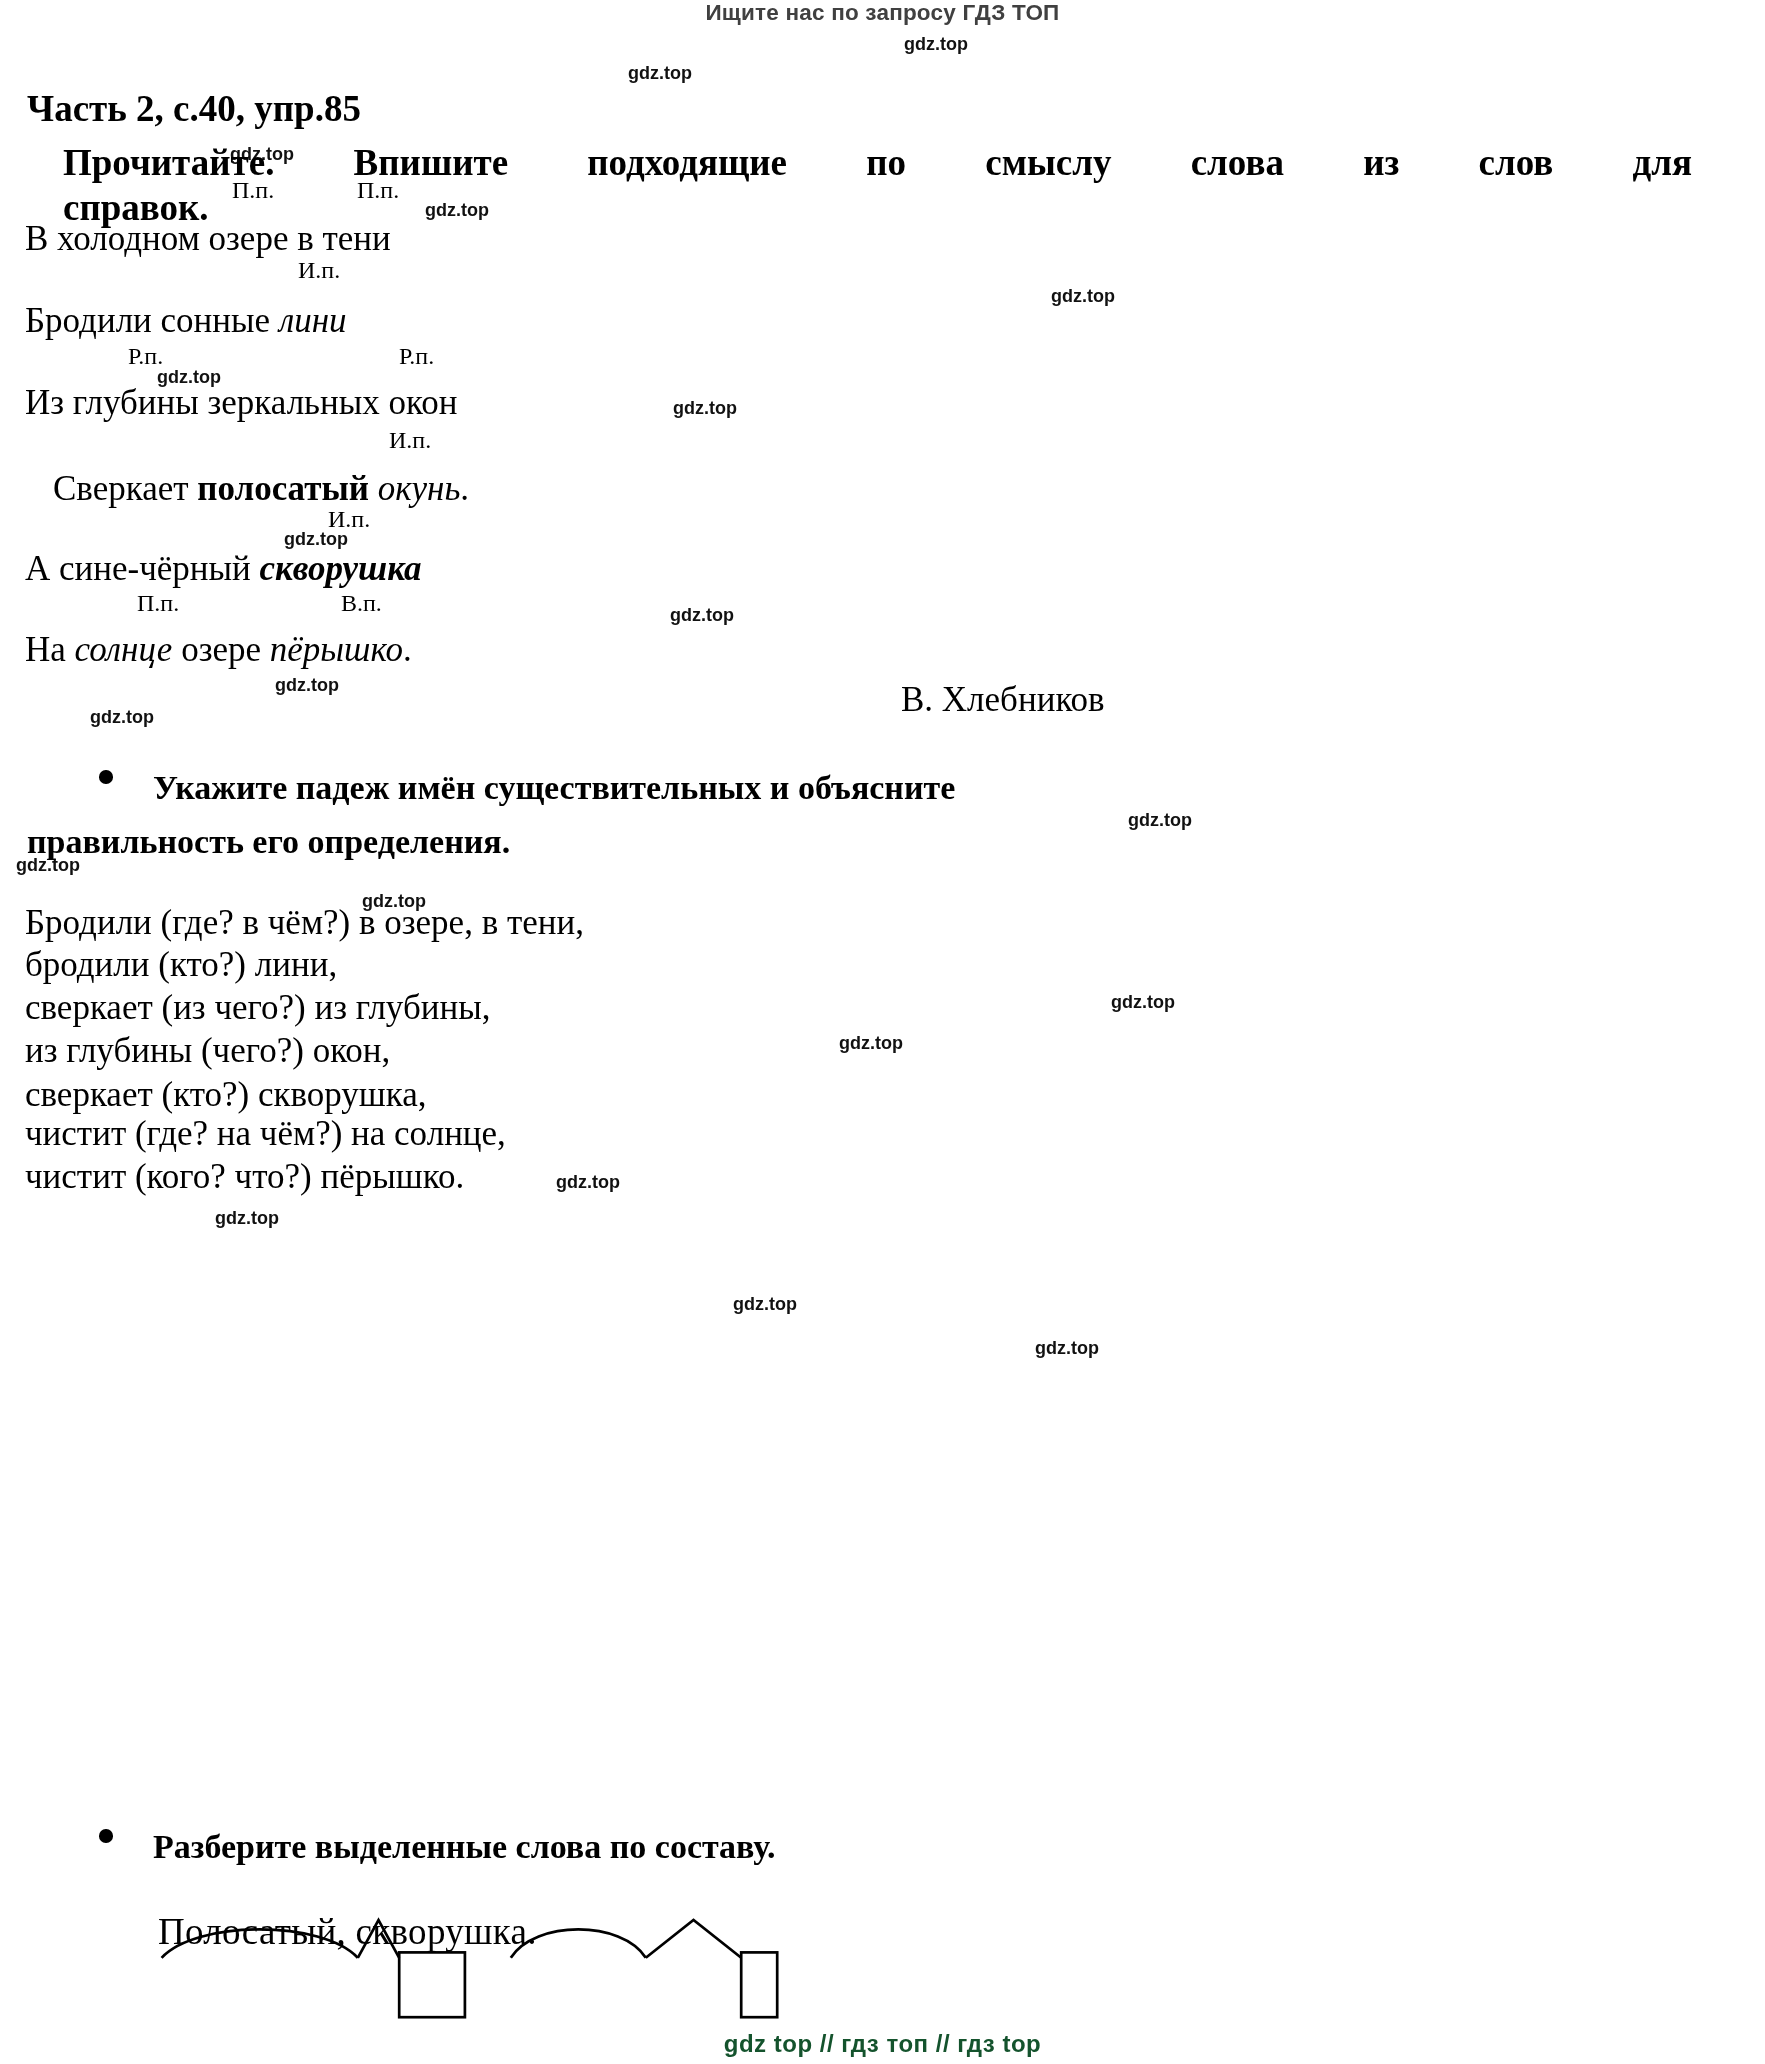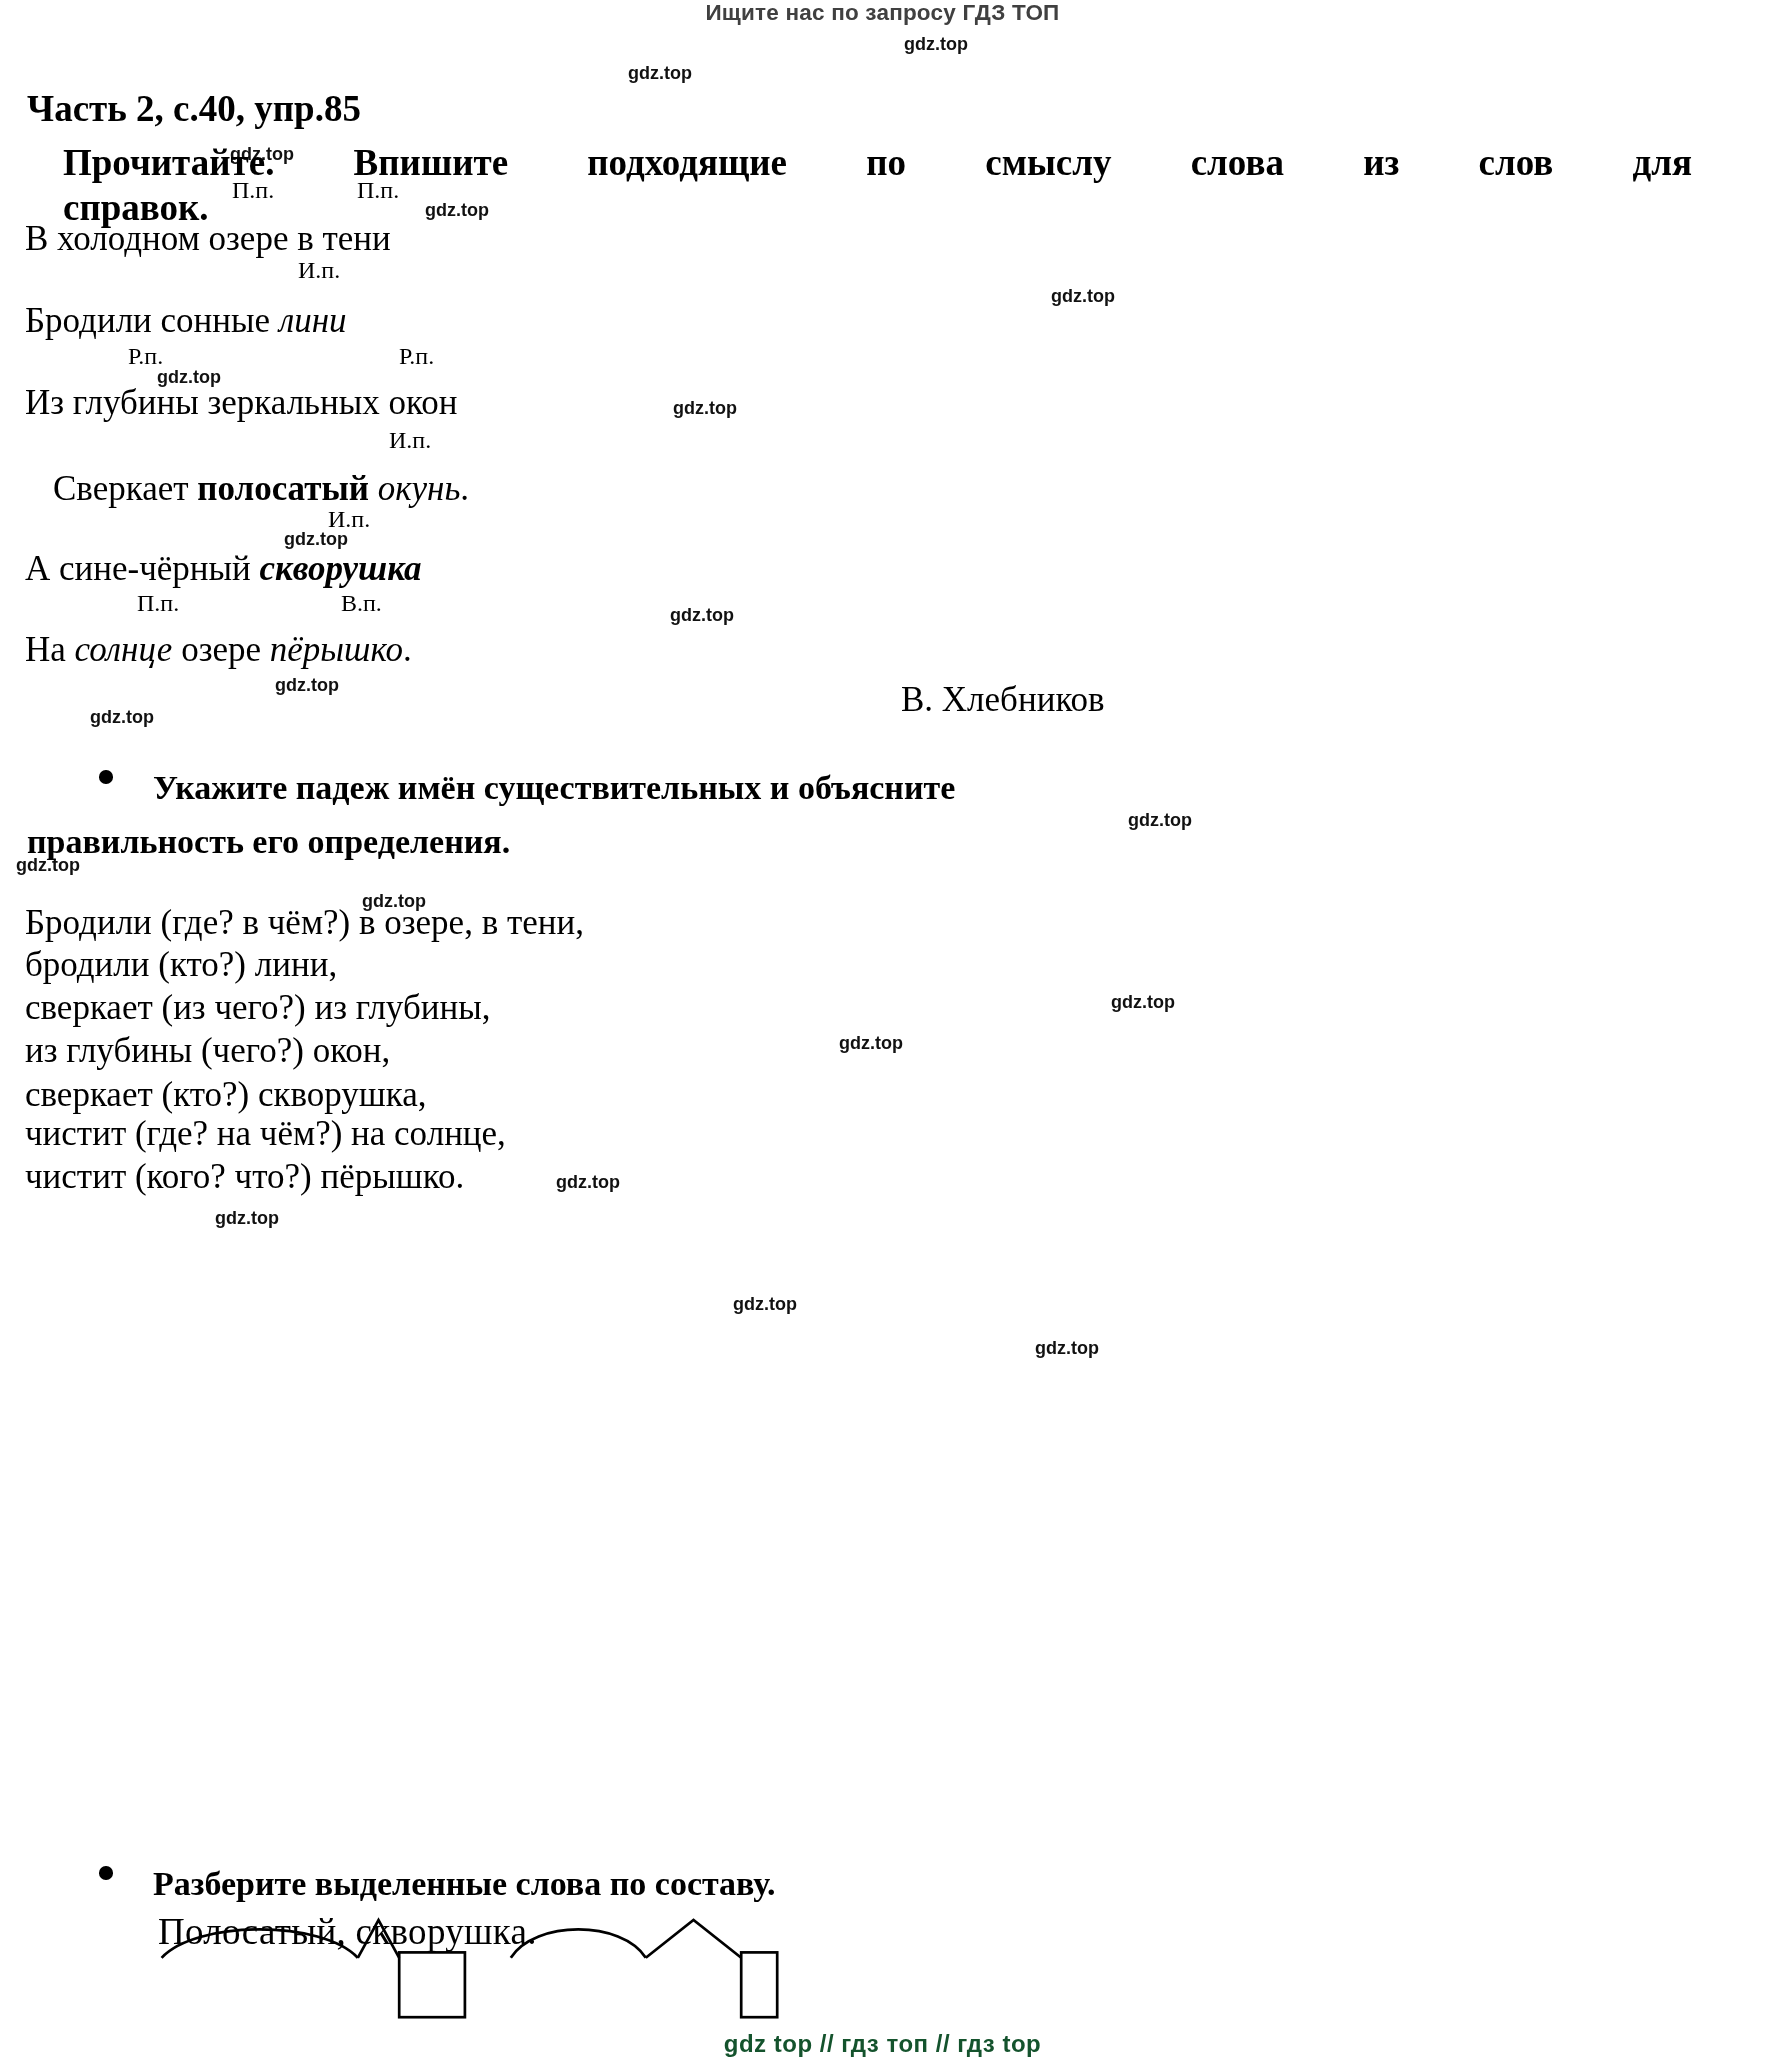--- a/index.html
+++ b/index.html
@@ -211,21 +211,21 @@
       <div class="case-mark" style="left: 341px; top: 591px;">В.п.</div>
       <div class="author" style="left: 901px; top: 680px;">В. Хлебников</div>
     </div>
 
   <div id="bullets-layer">
       <div class="bullet-block" style="top: 761px;">
         <span class="dot"></span>
         <span class="indent1">Укажите падеж имён существительных и объясните</span>
         <span class="btext">правильность его определения.</span>
       </div>
-      <div class="bullet-block" style="top: 1820px; margin-top: 37px;">
+      <div class="bullet-block" style="top: 1820px;">
         <span class="dot"></span>
         <span class="indent1">Разберите выделенные слова по составу.</span>
       </div>
     </div>
 
   <div id="answers-layer">
       <div class="answer-line" style="left: 25px; top: 905px;">Бродили (где? в чём?) в озере, в тени,</div>
       <div class="answer-line" style="left: 25px; top: 947px;">бродили (кто?) лини,</div>
       <div class="answer-line" style="left: 25px; top: 990px;">сверкает (из чего?) из глубины,</div>
       <div class="answer-line" style="left: 25px; top: 1033px;">из глубины (чего?) окон,</div>

